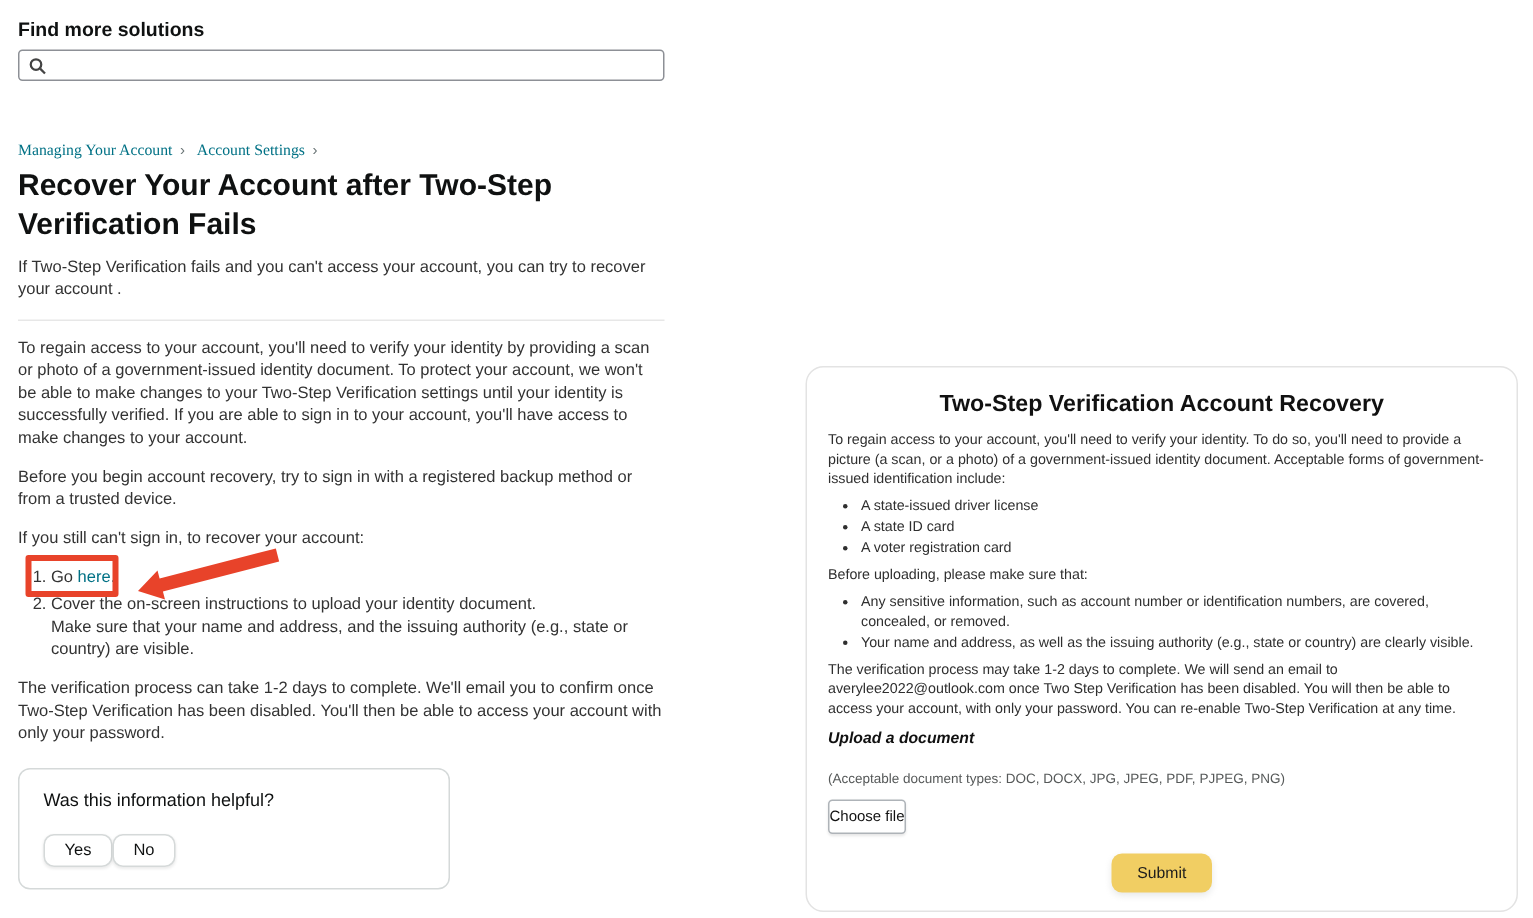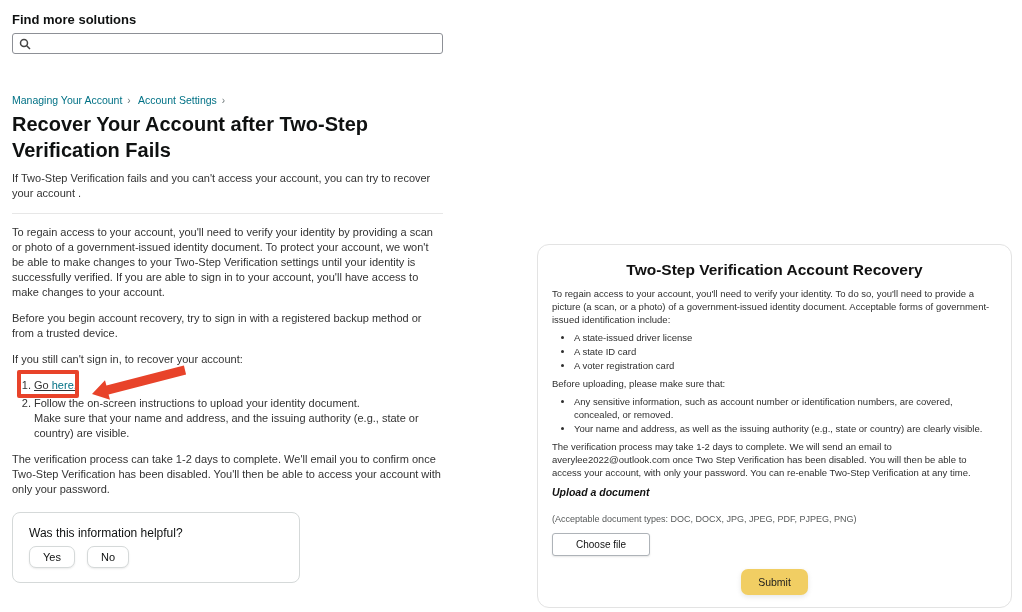--- a/index.html
+++ b/index.html
@@ -10,60 +10,60 @@
 
   .find-label { font-size:13px; font-weight:bold; color:#0f1111; }
 
   .search-box { margin-top:6px; height:21px; width:431px; border:1px solid #8d9096;
     border-radius:3px; display:flex; align-items:center; padding:0 6px; background:#fff; }
   .search-box svg { flex:0 0 auto; }
   .search-input { border:none; outline:none; flex:1; font-size:11px; margin-left:5px;
     font-family:"Liberation Sans", sans-serif; background:transparent; }
 
   .breadcrumb { margin-top:40px; font-size:10.5px; color:#007185; }
-  .breadcrumb a { color:#007185; text-decoration:none; cursor:pointer; }
+  .breadcrumb a { color:#007185; text-decoration:none; cursor:pointer;font-family:Liberation Serif, serif; }
   .breadcrumb .sep { color:#6c7778; margin:0 5px; font-size:10px; }
 
   h1 { margin-top:5px; font-size:20px; line-height:26px; font-weight:600; color:#0f1111; }
 
   .intro { margin-top:8px; font-size:11px; line-height:15px; color:#333; }
 
   hr.divider { margin-top:12px; border:none; border-top:1px solid #e7e7e7; }
 
   .para { margin-top:11px; font-size:11px; line-height:15px; color:#333; }
 
   ol.steps { margin:11px 0 0 6px; padding-left:16px; font-size:11px; line-height:15px; color:#333; }
   ol.steps li { margin-bottom:3px; }
-  li.step-one { position:relative;text-decoration:underline; }
+  li.step-one { position:relative; }
   a.gohere { color:#007185; text-decoration:none; cursor:pointer; }
 
   .anno-box { position:absolute; left:-17px; top:-8px; width:62px; height:28px;
     border:4px solid #e8432a; border-radius:2px; pointer-events:none; }
   .anno-arrow { position:absolute; left:56px; top:-14px; pointer-events:none; }
 
   .feedback { margin-top:15px; width:288px; border:1px solid #d5d9d9; border-radius:8px;
     padding:13px 16px 14px; background:#fff; }
   .feedback .q { font-size:12px; color:#0f1111; }
-  .fb-buttons { margin-top:6px; display:flex; gap:12px; }
+  .fb-buttons { margin-top:16px; display:flex; gap:0; }
   .fb-btn { font-size:11px; color:#0f1111; background:#fff; border:1px solid #d5d9d9;
     border-radius:7px; padding:4px 13px; cursor:pointer; box-shadow:0 1px 2px rgba(0,0,0,.08);
     font-family:"Liberation Sans", sans-serif; }
 
   .recovery-card { position:absolute; left:537px; top:244px; width:475px; min-height:358px;
     background:#fff; border:1px solid #e3e3e3; border-radius:12px; padding:10px 14px 12px;
     font-size:9.5px; line-height:13px; color:#2f2f2f; }
   .recovery-card h2 { font-size:15.5px; font-weight:bold; color:#111; text-align:center;
     margin:8px 0 11px; }
   .recovery-card p { margin:5px 0; }
   .recovery-card ul { margin:5px 0 5px 4px; padding-left:18px; }
   .recovery-card ul li { margin:1px 0; }
   .upload-label { font-weight:bold; font-size:10.5px; color:#111; margin-top:7px;font-style:italic; }
   .upload-hint { font-size:9px; color:#565959; margin-top:14px; }
   .choose-file { margin-top:7px; font-size:10px; color:#111; background:#fff;
-    border:1px solid #aeb3b8; border-radius:3px; padding:5px 23px; cursor:pointer;
+    border:1px solid #aeb3b8; border-radius:3px; padding:5px 0; cursor:pointer;
     box-shadow:0 1px 2px rgba(0,0,0,.1); font-family:"Liberation Sans", sans-serif; }
   .submit-row { text-align:center; margin-top:13px; }
   .submit-btn { font-size:10.5px; color:#1c1c1c; background:#f1ce63; border:none;
     border-radius:7px; padding:7px 17px; cursor:pointer;
     box-shadow:0 2px 5px rgba(213,217,217,.6); font-family:"Liberation Sans", sans-serif; }
 </style>
 </head>
 <body>
 
 <div class="left-col">
@@ -97,21 +97,21 @@
 
   <ol class="steps">
     <li class="step-one">
       <span>Go </span><a class="gohere">here.</a>
       <div class="anno-box"></div>
       <svg class="anno-arrow" width="100" height="38" viewBox="0 0 100 38">
         <polygon points="2,30 15,16.3 16.4,21.6 93.9,1.6 96.1,10.4 18.6,30.4 20,35.7" fill="#e8432a"></polygon>
       </svg>
     </li>
     <li>
-      <div>Follow the on-screen instructions to upload your identity document.</div>
+      <div>Cover the on-screen instructions to upload your identity document.</div>
       <div>Make sure that your name and address, and the issuing authority (e.g., state or country) are visible.</div>
     </li>
   </ol>
 
   <p class="para">The verification process can take 1-2 days to complete. We'll email you to confirm once Two-Step Verification has been disabled. You'll then be able to access your account with only your password.</p>
 
   <div class="feedback">
     <div class="q">Was this information helpful?</div>
     <div class="fb-buttons">
       <button class="fb-btn">Yes</button>

